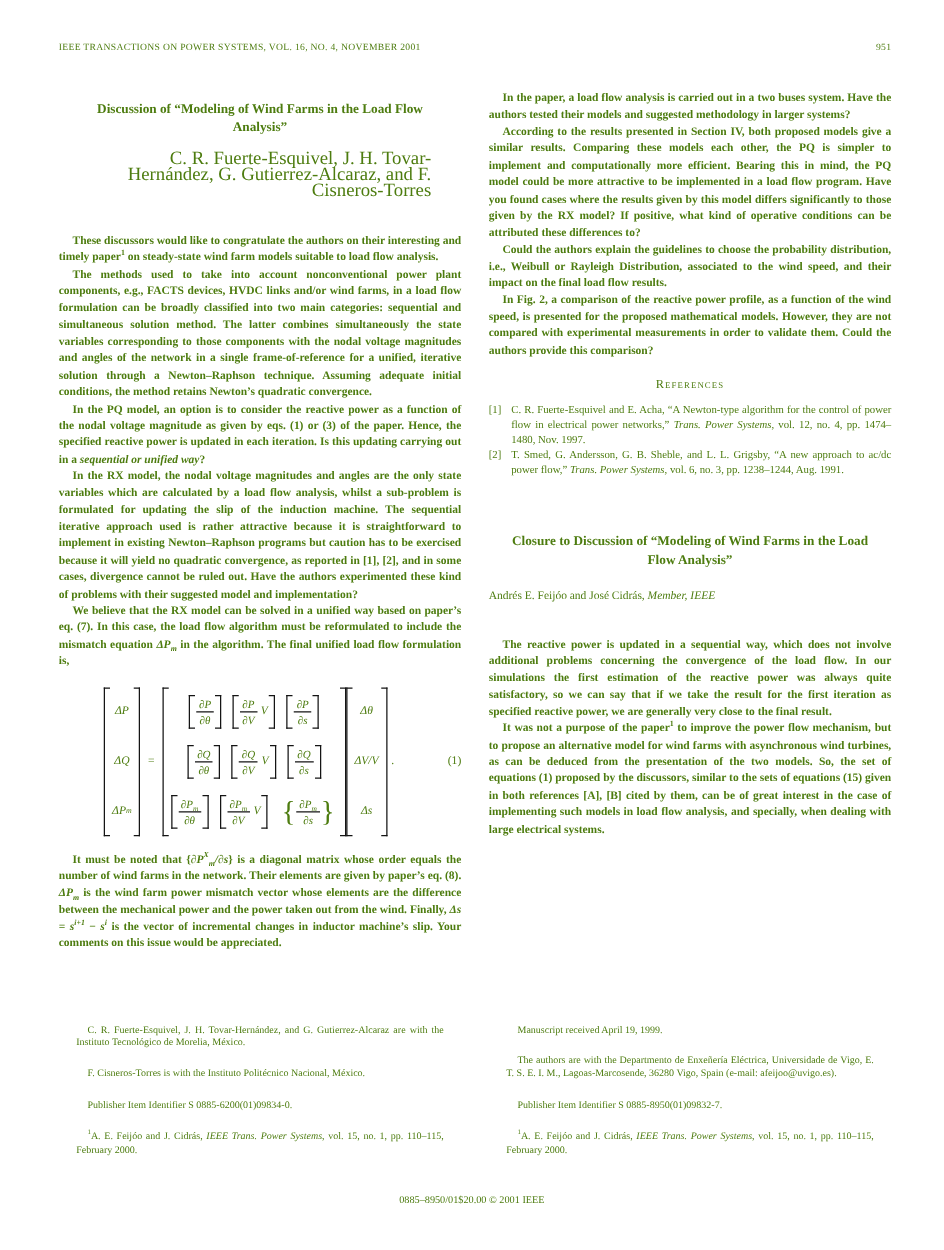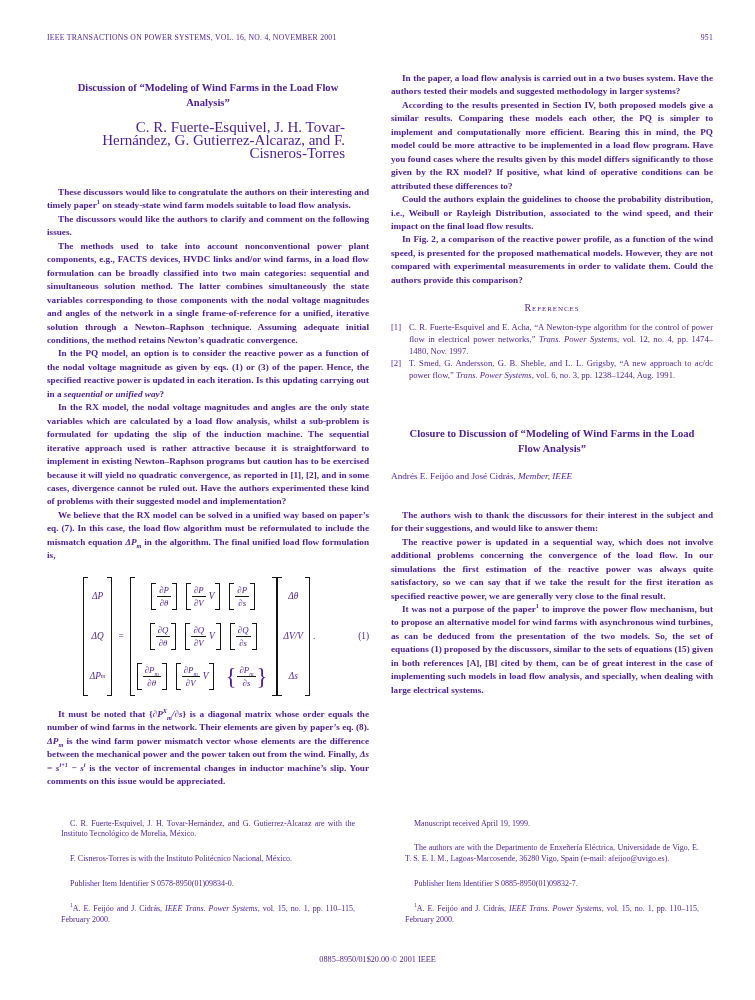--- a/index.html
+++ b/index.html
@@ -1,19 +1,19 @@
 <!DOCTYPE html>
 <html><head>
 <meta charset="utf-8">
 <style>
   * { box-sizing: border-box; }
   html,body { margin:0; padding:0; background:#ffffff; }
   .page {
     position:relative; width:755px; height:1000px; background:#ffffff;
-    color:#4c1d95; font-family:"Liberation Serif","DejaVu Serif",serif;
+    color:#4d7c0f; font-family:"Liberation Serif","DejaVu Serif",serif;
     overflow:hidden;
   }
   .running-head {
     position:absolute; top:33px; left:47px; right:42px;
     display:flex; justify-content:space-between;
     font-size:7.7px; letter-spacing:0.25px;
   }
   .col { position:absolute; top:72px; width:322px; height:868px; }
   .col-left  { left:47px; }
   .col-right { left:391px; }
@@ -82,21 +82,20 @@
     <span>IEEE TRANSACTIONS ON POWER SYSTEMS, VOL. 16, NO. 4, NOVEMBER 2001</span>
     <span>951</span>
   </header>
 
   <div class="col col-left">
     <h1 class="title">Discussion of “Modeling of Wind Farms in the Load Flow Analysis”</h1>
     <div class="authors">C. R. Fuerte-Esquivel, J. H. Tovar-Hernández, G. Gutierrez-Alcaraz, and F. Cisneros-Torres</div>
 
     <div class="body-text">
       <p class="para"><span>These discussors would like to congratulate the authors on their interesting and timely paper</span><sup>1</sup><span> on steady-state wind farm models suitable to load flow analysis.</span></p>
-      <p class="para"><span>The discussors would like the authors to clarify and comment on the following issues.</span></p>
       <p class="para"><span>The methods used to take into account nonconventional power plant components, e.g., FACTS devices, HVDC links and/or wind farms, in a load flow formulation can be broadly classified into two main categories: sequential and simultaneous solution method. The latter combines simultaneously the state variables corresponding to those components with the nodal voltage magnitudes and angles of the network in a single frame-of-reference for a unified, iterative solution through a Newton–Raphson technique. Assuming adequate initial conditions, the method retains Newton’s quadratic convergence.</span></p>
       <p class="para"><span>In the PQ model, an option is to consider the reactive power as a function of the nodal voltage magnitude as given by eqs. (1) or (3) of the paper. Hence, the specified reactive power is updated in each iteration. Is this updating carrying out in a </span><span class="it">sequential or unified way</span><span>?</span></p>
       <p class="para"><span>In the RX model, the nodal voltage magnitudes and angles are the only state variables which are calculated by a load flow analysis, whilst a sub-problem is formulated for updating the slip of the induction machine. The sequential iterative approach used is rather attractive because it is straightforward to implement in existing Newton–Raphson programs but caution has to be exercised because it will yield no quadratic convergence, as reported in [1], [2], and in some cases, divergence cannot be ruled out. Have the authors experimented these kind of problems with their suggested model and implementation?</span></p>
       <p class="para"><span>We believe that the RX model can be solved in a unified way based on paper’s eq. (7). In this case, the load flow algorithm must be reformulated to include the mismatch equation </span><span class="it">ΔP</span><sub class="it">m</sub><span> in the algorithm. The final unified load flow formulation is,</span></p>
 
       <div class="eq-wrap">
         <div class="vec brk">
             <div class="vrow">
               <span>ΔP</span>
             </div>
@@ -188,21 +187,21 @@
         <span class="eq-period">.</span>
         <span class="eq-no">(1)</span>
       </div>
 
       <p class="para"><span>It must be noted that {</span><span class="it">∂P</span><sup class="it">X</sup><sub class="it">m</sub><span class="it">/∂s</span><span>} is a diagonal matrix whose order equals the number of wind farms in the network. Their elements are given by paper’s eq. (8). </span><span class="it">ΔP</span><sub class="it">m</sub><span> is the wind farm power mismatch vector whose elements are the difference between the mechanical power and the power taken out from the wind. Finally, </span><span class="it">Δs</span><span> = </span><span class="it">s</span><sup class="it">i+1</sup><span> − </span><span class="it">s</span><sup class="it">i</sup><span> is the vector of incremental changes in inductor machine’s slip. Your comments on this issue would be appreciated.</span></p>
     </div>
 
     <div class="footnotes">
       <p class="fn">C. R. Fuerte-Esquivel, J. H. Tovar-Hernández, and G. Gutierrez-Alcaraz are with the Instituto Tecnológico de Morelia, México.</p>
       <p class="fn">F. Cisneros-Torres is with the Instituto Politécnico Nacional, México.</p>
-      <p class="fn">Publisher Item Identifier S 0578-8950(01)09834-0.</p>
+      <p class="fn">Publisher Item Identifier S 0885-6200(01)09834-0.</p>
       <p class="fn fn-ref"><sup>1</sup><span>A. E. Feijóo and J. Cidrás, </span><span class="it">IEEE Trans. Power Systems</span><span>, vol. 15, no. 1, pp. 110–115, February 2000.</span></p>
     </div>
   </div>
 
   <div class="col col-right">
     <div class="body-text body-text-tight">
       <p class="para"><span>In the paper, a load flow analysis is carried out in a two buses system. Have the authors tested their models and suggested methodology in larger systems?</span></p>
       <p class="para"><span>According to the results presented in Section IV, both proposed models give a similar results. Comparing these models each other, the PQ is simpler to implement and computationally more efficient. Bearing this in mind, the PQ model could be more attractive to be implemented in a load flow program. Have you found cases where the results given by this model differs significantly to those given by the RX model? If positive, what kind of operative conditions can be attributed these differences to?</span></p>
       <p class="para"><span>Could the authors explain the guidelines to choose the probability distribution, i.e., Weibull or Rayleigh Distribution, associated to the wind speed, and their impact on the final load flow results.</span></p>
       <p class="para"><span>In Fig. 2, a comparison of the reactive power profile, as a function of the wind speed, is presented for the proposed mathematical models. However, they are not compared with experimental measurements in order to validate them. Could the authors provide this comparison?</span></p>
@@ -217,21 +216,20 @@
       <p class="ref-item">
         <span class="ref-marker">[2]</span>
         <span class="ref-text"><span>T. Smed, G. Andersson, G. B. Sheble, and L. L. Grigsby, “A new approach to ac/dc power flow,” </span><span class="it">Trans. Power Systems</span><span>, vol. 6, no. 3, pp. 1238–1244, Aug. 1991.</span></span>
       </p>
     </div>
 
     <div class="closure-section">
       <h1 class="title">Closure to Discussion of “Modeling of Wind Farms in the Load Flow Analysis”</h1>
       <div class="byline"><span>Andrés E. Feijóo and José Cidrás, </span><span class="it">Member, IEEE</span></div>
       <div class="body-text">
-        <p class="para"><span>The authors wish to thank the discussors for their interest in the subject and for their suggestions, and would like to answer them:</span></p>
         <p class="para"><span>The reactive power is updated in a sequential way, which does not involve additional problems concerning the convergence of the load flow. In our simulations the first estimation of the reactive power was always quite satisfactory, so we can say that if we take the result for the first iteration as specified reactive power, we are generally very close to the final result.</span></p>
         <p class="para"><span>It was not a purpose of the paper</span><sup>1</sup><span> to improve the power flow mechanism, but to propose an alternative model for wind farms with asynchronous wind turbines, as can be deduced from the presentation of the two models. So, the set of equations (1) proposed by the discussors, similar to the sets of equations (15) given in both references [A], [B] cited by them, can be of great interest in the case of implementing such models in load flow analysis, and specially, when dealing with large electrical systems.</span></p>
       </div>
     </div>
 
     <div class="footnotes">
       <p class="fn">Manuscript received April 19, 1999.</p>
       <p class="fn">The authors are with the Departmento de Enxeñería Eléctrica, Universidade de Vigo, E. T. S. E. I. M., Lagoas-Marcosende, 36280 Vigo, Spain (e-mail: afeijoo@uvigo.es).</p>
       <p class="fn">Publisher Item Identifier S 0885-8950(01)09832-7.</p>
       <p class="fn fn-ref"><sup>1</sup><span>A. E. Feijóo and J. Cidrás, </span><span class="it">IEEE Trans. Power Systems</span><span>, vol. 15, no. 1, pp. 110–115, February 2000.</span></p>

